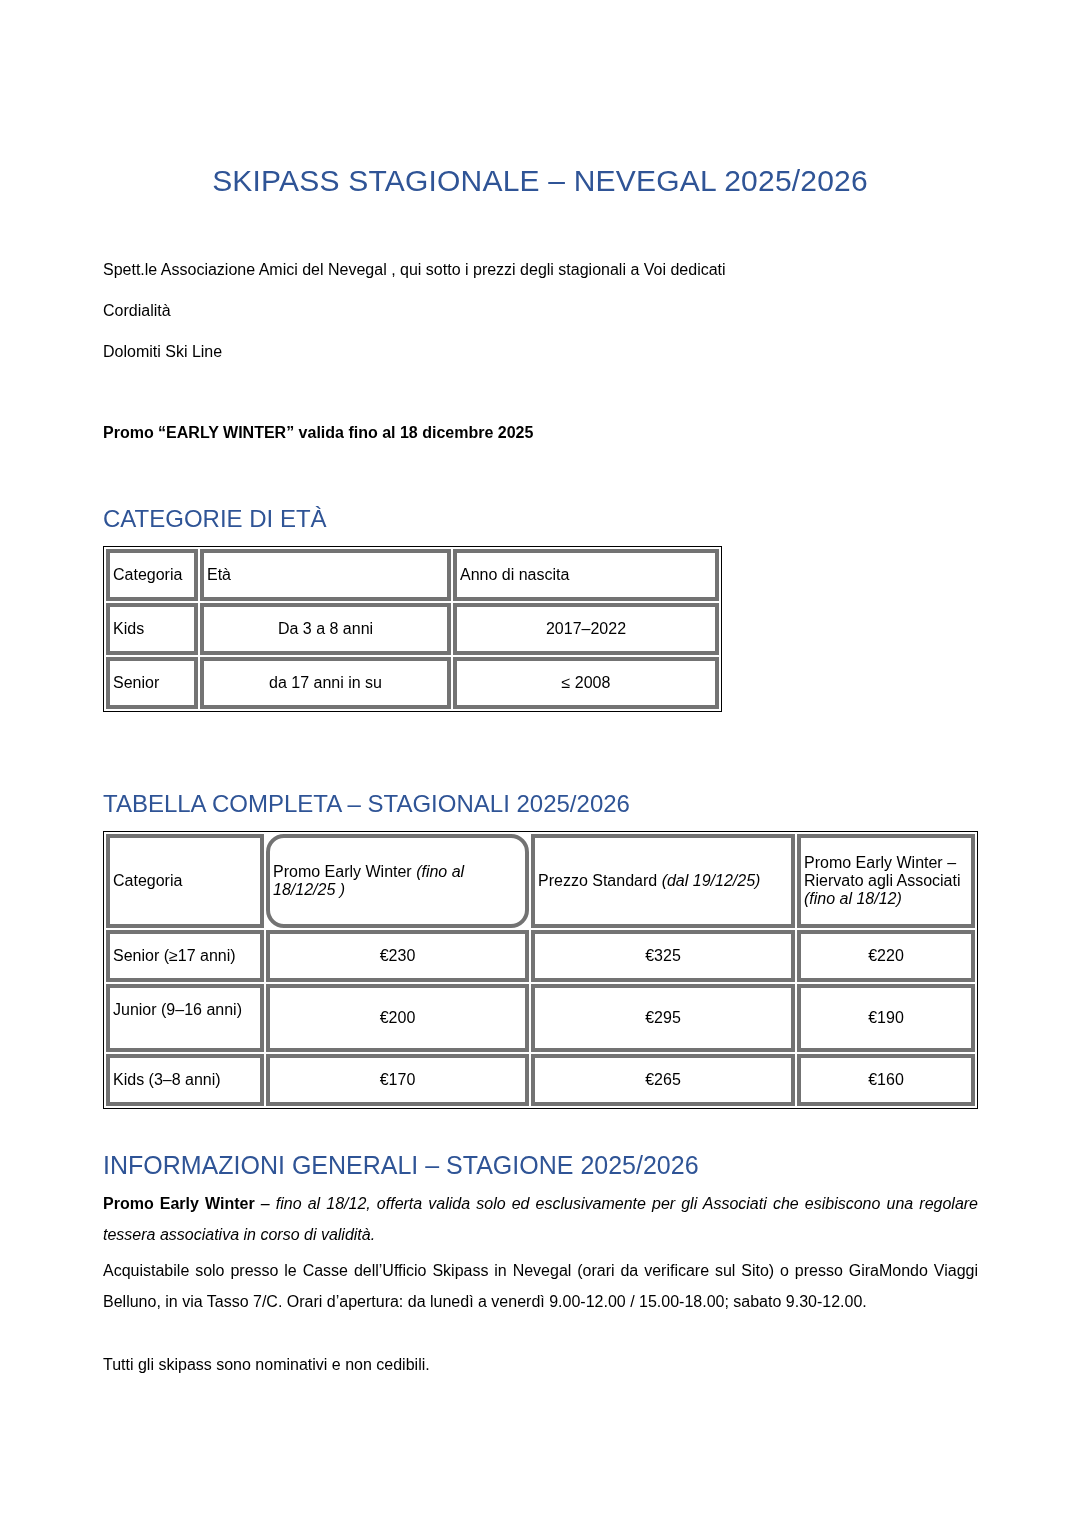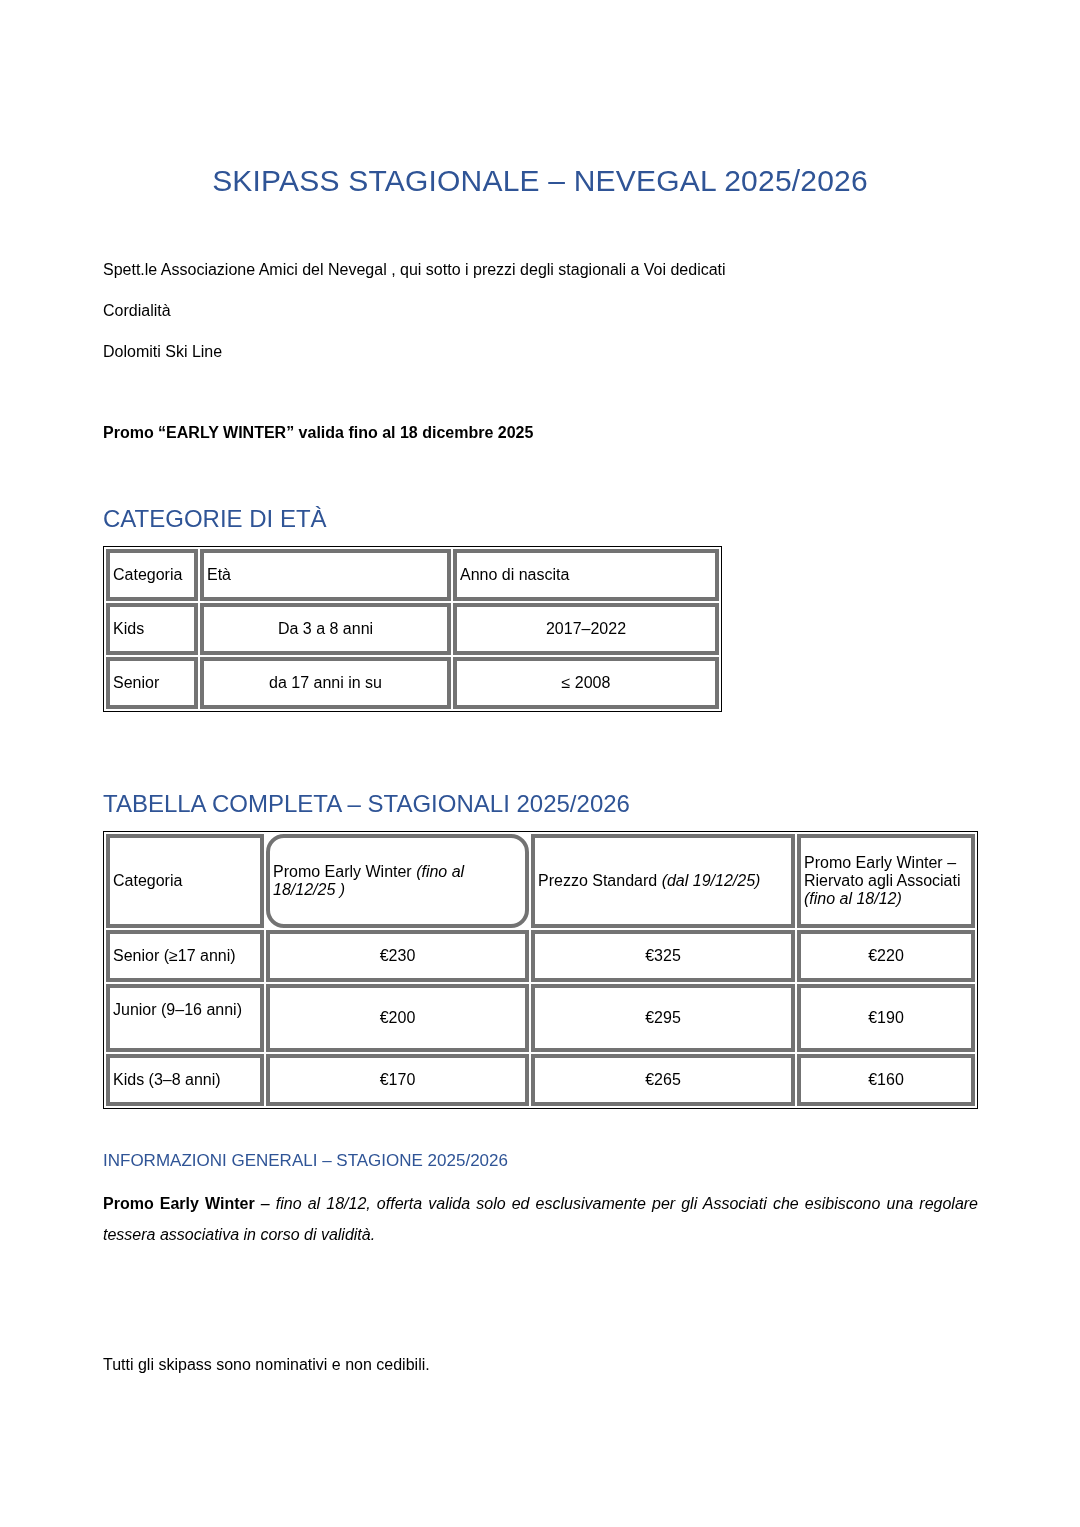--- a/index.html
+++ b/index.html
@@ -14,21 +14,21 @@
     text-align: center; font-size: 30px; color: #2f5496; font-weight: normal;
     letter-spacing: 0.2px; margin: 0;
   }
   .p { position: absolute; left: 103px; font-size: 16px; margin: 0; line-height: 20px; }
   .bold { font-weight: bold; }
   .h2 {
     position: absolute; left: 103px; font-size: 24px; color: #2f5496;
     font-weight: normal; margin: 0;
   }
   .h3 {
-    position: absolute; left: 103px; font-size: 17px; color: #2f5496;
+    position: absolute; left: 103px; font-size: 25px; color: #2f5496;
     font-weight: normal; margin: 0;
   }
   table.grid {
     position: absolute; border: 1px solid #000; border-collapse: separate;
     border-spacing: 2px; font-size: 16px;
   }
   table.grid td {
     border: 4px solid #737373; padding: 13px 3px; vertical-align: top; font-weight: normal;
   }
   table.grid td.c { text-align: center; }
@@ -103,16 +103,17 @@
       <td class="c">€265</td>
       <td class="c">€160</td>
     </tr>
   </tbody>
     </table>
 
   <h3 class="h3" style="top:1151px;">INFORMAZIONI GENERALI – STAGIONE 2025/2026</h3>
 
   <p class="justify" style="top:1188px;"><span class="bold">Promo Early Winter</span><span class="italic"> – fino al 18/12, offerta valida solo ed esclusivamente per gli Associati che esibiscono una regolare tessera associativa in corso di validità.</span></p>
 
+  <p class="justify" style="top:1255px;">Acquistabile solo presso le Casse dell’Ufficio Skipass in Nevegal (orari da verificare sul Sito) o presso GiraMondo Viaggi Belluno, in via Tasso 7/C. Orari d’apertura: da lunedì a venerdì 9.00-12.00 / 15.00-18.00; sabato 9.30-12.00.</p>
 
   <p class="justify" style="top:1349px;">Tutti gli skipass sono nominativi e non cedibili.</p>
 
 </div>
 
 </body></html>

